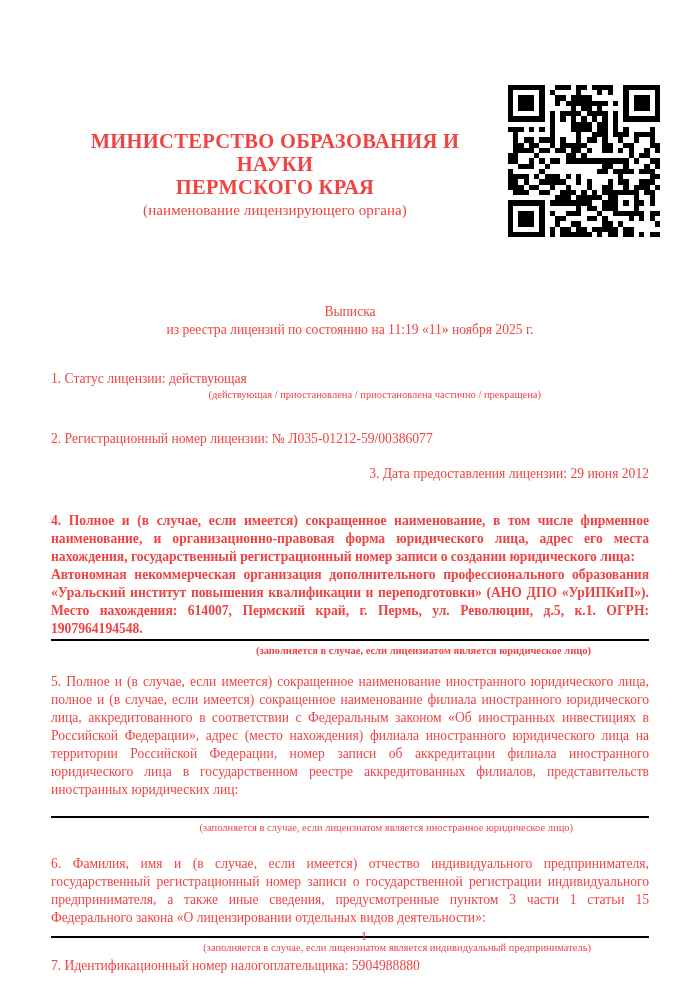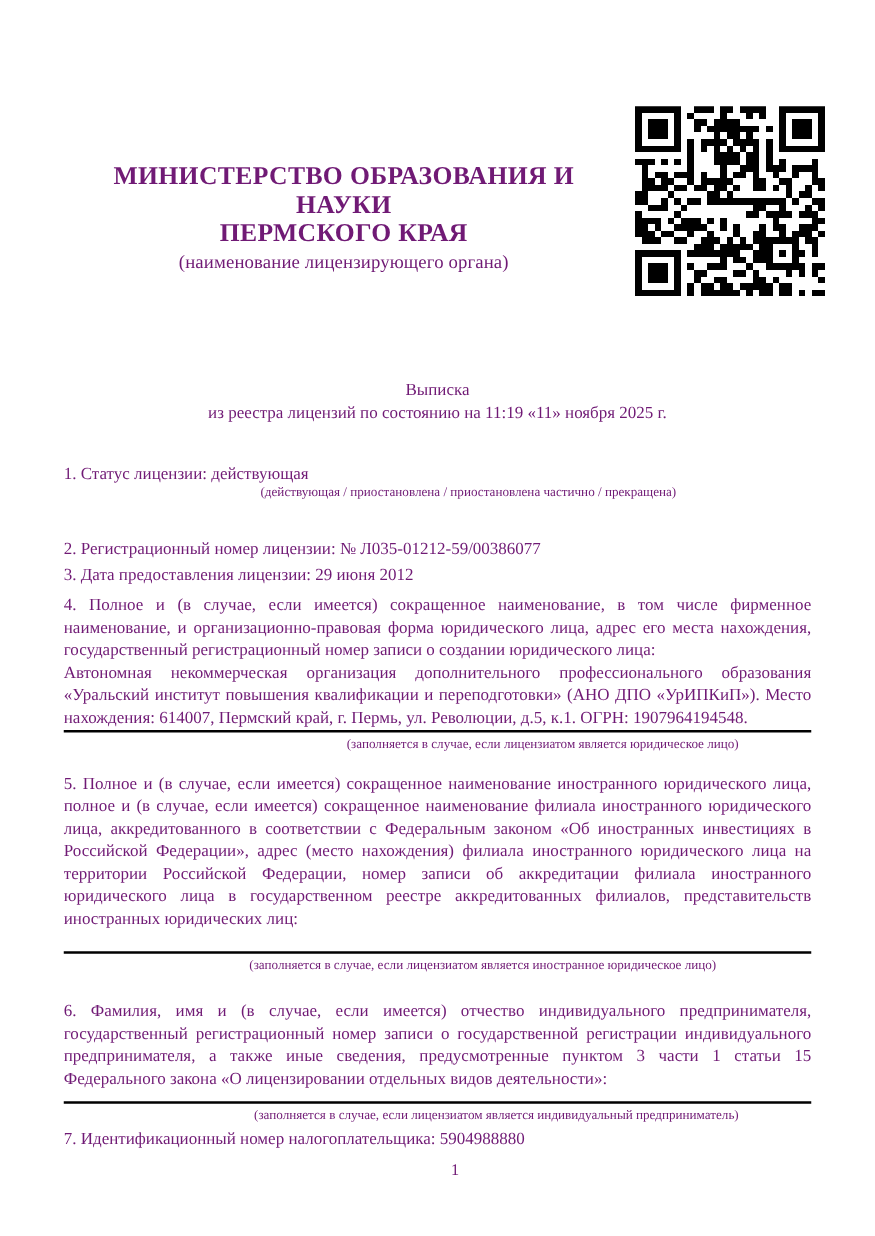--- a/index.html
+++ b/index.html
@@ -1,37 +1,37 @@
 <!DOCTYPE html>
 <html><head>
 <meta charset="utf-8">
 <style>
   html,body{margin:0;padding:0;background:#ffffff;}
   .page{
     position:relative;
     width:700px;height:989px;
-    background:#ffffff;color:#701a75;
+    background:#ffffff;color:#ef4444;
     font-family:"Liberation Serif","DejaVu Serif",serif;
     overflow:hidden;
   }
   .qr{position:absolute;left:508px;top:85px;width:152px;height:152px;}
   .ministry{
     position:absolute;left:65px;top:130px;width:420px;
     text-align:center;font-weight:bold;
   }
   .ministry-line{font-size:20.5px;line-height:23px;letter-spacing:0.3px;}
   .ministry-caption{font-weight:normal;font-size:15px;margin-top:3px;letter-spacing:0.1px;}
   .content{position:absolute;left:51px;top:303px;width:598px;}
   .doc-title{text-align:center;font-size:13.6px;line-height:17.5px;}
   .body-text{font-size:13.6px;line-height:18px;}
   .just{text-align:justify;}
   .sec1{margin-top:32px;}
   .sec2{margin-top:29px;}
-  .sec3{margin-top:3px;}
-  .sec4{margin-top:6px;}
+  .sec3{margin-top:17px;text-align:right;}
+  .sec4{margin-top:29px;font-weight:bold;}
   .sec5{margin-top:16px;}
   .sec6{margin-top:21px;}
   .sec7{margin-top:3px;}
   .small-caption{
     font-size:10.5px;line-height:13px;text-align:right;
   }
   .cap-pr108{padding-right:108px;}
   .cap-pr58{padding-right:58px;}
   .cap-pr76{padding-right:76px;}
   .rule{height:0;border-top:2px solid #000000;}

